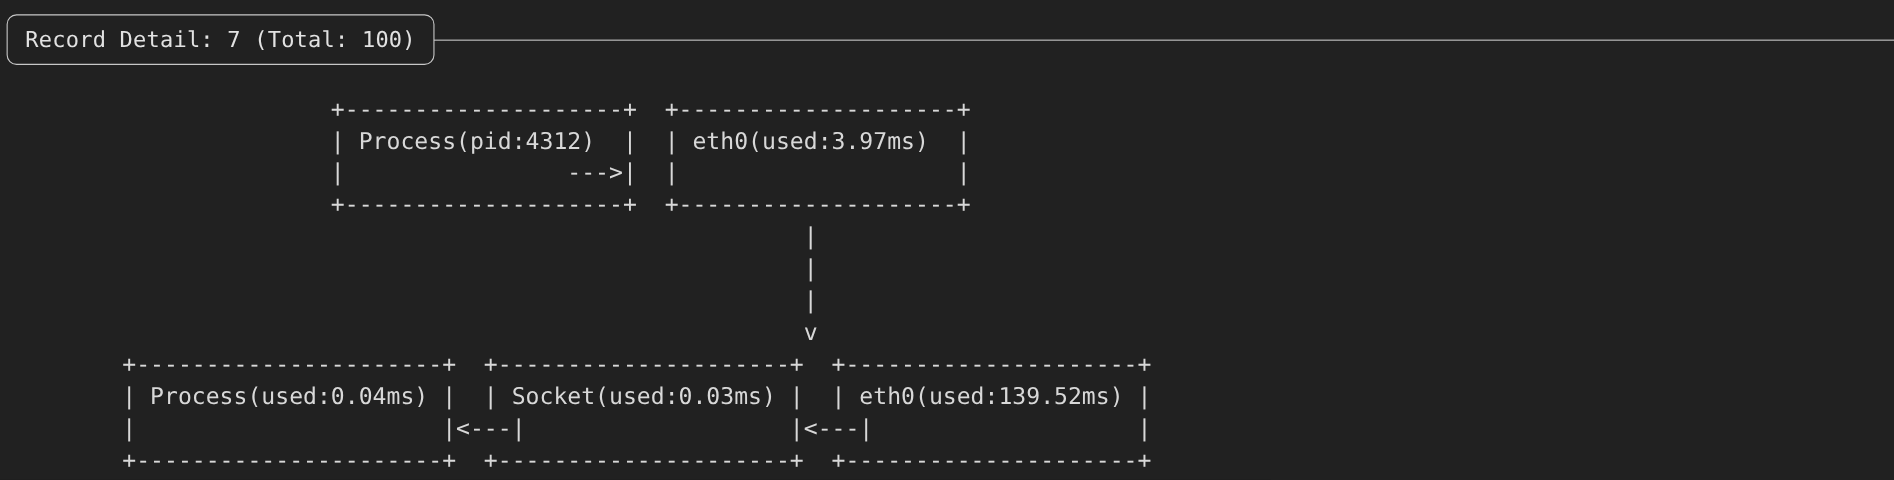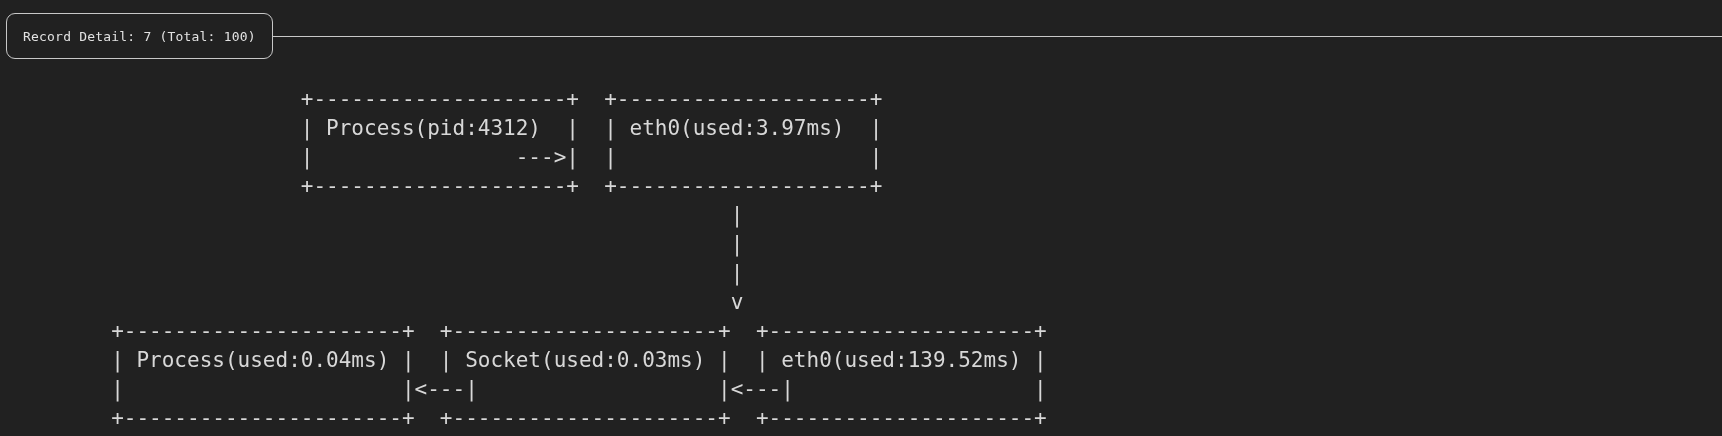--- a/index.html
+++ b/index.html
@@ -39,21 +39,21 @@
     background: #212121;
     height: 46px;
     box-sizing: border-box;
     display: flex;
     align-items: center;
     padding: 0 16px;
     flex: 0 0 auto;
     z-index: 2;
   }
   .header-title {
-    font-size: 13px;
+    font-size: 20px;
     letter-spacing: 0.2px;
     color: #e2e2e2;
     white-space: pre;
   }
   .header-rule {
     flex: 1 1 auto;
     height: 0;
     border-top: 1.5px solid #c8c8c8;
     margin-left: -1px;
   }

